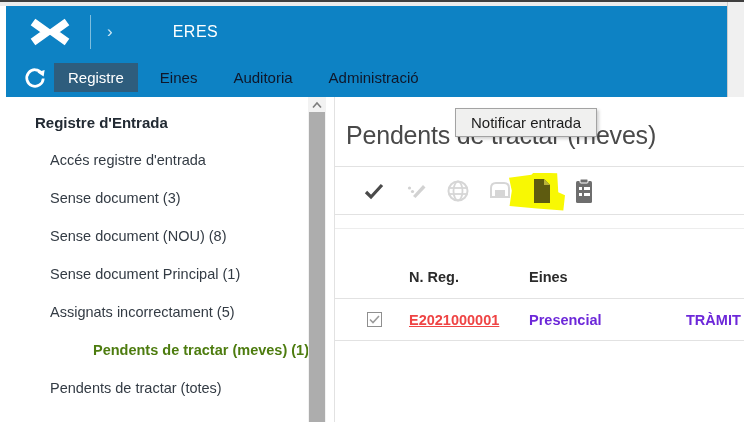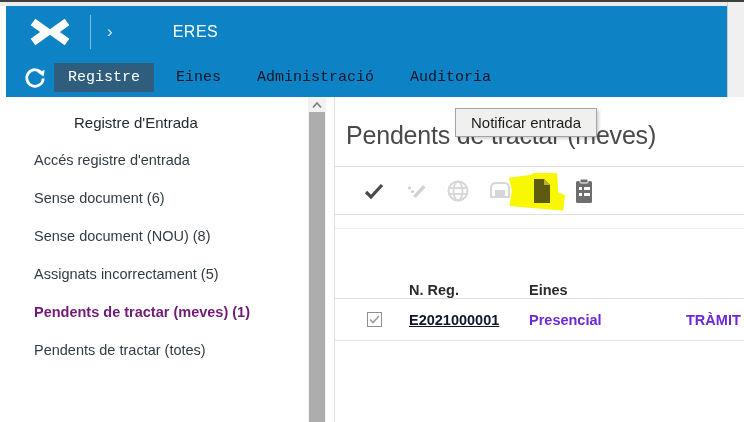--- a/index.html
+++ b/index.html
@@ -17,34 +17,34 @@
     display:flex; align-items:center; }
   .logo { margin-left:22px; display:flex; align-items:center; }
   .topbar-divider { width:1px; height:34px; background:#7ebede; margin-left:18px; }
   .breadcrumb { display:flex; align-items:center; margin-left:16px; color:#fff; }
   .breadcrumb .chev { font-size:17px; margin-right:12px; color:#cfe8f5; }
   .app-title { font-size:16px; letter-spacing:.5px; color:#ffffff;margin-left:48px; }
 
   .navbar { position:absolute; left:6px; top:58px; width:721px; height:39px; background:#0d82c4;
     display:flex; align-items:center; }
   .refresh { margin-left:16px; width:26px; height:26px; display:flex; align-items:center; justify-content:center; cursor:pointer; }
-  .nav-tabs { display:flex; align-items:center; margin-left:6px;font-family:Liberation Mono, monospace; }
+  .nav-tabs { display:flex; align-items:center; margin-left:6px; }
   .nav-tab { color:#0f172a; font-size:15px; padding:6px 14px; margin-right:8px; cursor:pointer; white-space:nowrap; }
   .nav-tab.active { background:#2e5d7d; color:#ffffff; }
 
   
   .content { position:absolute; left:0; top:97px; width:744px; height:325px; background:#fff; }
 
   
   .sidebar { position:absolute; left:0; top:0; width:308px; height:100%; background:#fff; overflow:hidden; }
   .side-list { padding-top:6px; }
-  .side-item { height:38px; display:flex; align-items:center; padding-left:34px;
+  .side-item { height:38px; display:flex; align-items:center; padding-left:50px;
     font-size:14.5px; color:#333b44; cursor:pointer; white-space:nowrap; }
-  .side-item.header { padding-left:35px; font-weight:normal; font-size:15px; color:#222a33; cursor:default;margin-left:39px; }
-  .side-item.active { color:#701a75; font-weight:bold; }
+  .side-item.header { padding-left:35px; font-weight:bold; font-size:15px; color:#222a33; cursor:default; }
+  .side-item.active { color:#4d7c0f; font-weight:bold;margin-left:43px; }
 
   
   .side-scroll { position:absolute; left:308px; top:0; width:18px; height:100%; background:#f2f2f2; }
   .scroll-up { position:absolute; left:0; top:0; width:18px; height:15px; background:#f2f2f2;
     display:flex; align-items:center; justify-content:center; }
   .scroll-thumb { position:absolute; left:1px; top:15px; width:16px; height:310px; background:#adadad; }
 
   
   .main { position:absolute; left:334px; top:0; right:0; height:100%; background:#fff; border-left:1px solid #e2e2e2; }
   .title-block { height:70px; border-bottom:1px solid #e2e2e2; }
@@ -52,25 +52,25 @@
 
   .toolbar { height:48px; border-bottom:1px solid #e2e2e2; display:flex; align-items:center; padding-left:26px; }
   .tb-btn { width:26px; height:30px; margin-right:16px; display:flex; align-items:center; justify-content:center; cursor:pointer; position:relative; }
   .tb-btn svg { position:relative; z-index:1; }
   .hl-wrap::before { content:""; position:absolute; left:-20px; top:-3px; width:56px; height:38px;
     background:#f8f803; z-index:0;
     clip-path:polygon(0 14%, 40% 6%, 44% 0, 86% 2%, 88% 52%, 100% 60%, 97% 100%, 50% 95%, 1% 88%, 5% 48%); }
 
   .table-topline { border-top:1px solid #ededed; margin-top:13px; }
   .grid-row { display:grid; grid-template-columns:46px 120px 157px 1fr; padding-left:28px; align-items:center; }
-  .thead { height:70px; align-items:end; border-bottom:1px solid #e2e2e2; }
+  .thead { height:70px; align-items:end; padding-bottom:13px; border-bottom:1px solid #e2e2e2; }
   .th { font-size:14.5px; font-weight:bold; color:#2b2b2b; }
   .trow { height:42px; border-bottom:1px solid #e2e2e2; }
   .cell { font-size:14.5px; font-weight:bold; color:#6d28d9; }
-  .reg-link { color:#0f172a; text-decoration:underline; cursor:pointer; }
+  .reg-link { color:#ef4444; text-decoration:underline; cursor:pointer; }
   .cbx { width:15px; height:15px; border:1px solid #8f8f8f; background:#fff; margin-left:4px;
     display:flex; align-items:center; justify-content:center; cursor:pointer; }
 
   
   .tooltip { position:absolute; left:455px; top:108px; z-index:5; background:#f0f0ef;
     border:1px solid #a3a3a3; padding:5px 15px; font-size:15px; color:#1c1c1c;
     box-shadow:2px 2px 3px rgba(0,0,0,.18); white-space:nowrap; }
 </style>
 </head>
 <body>
@@ -98,33 +98,34 @@
   <div class="navbar">
     <div class="refresh">
       <svg width="22" height="22" viewBox="0 0 24 24">
         <path d="M19.5 7 A9 9 0 1 0 21 12.5" fill="none" stroke="#ffffff" stroke-width="3"></path>
         <polygon points="14.5,5.8 22.5,3.2 21.4,10.4" fill="#ffffff"></polygon>
       </svg>
     </div>
     <div class="nav-tabs">
       <span class="nav-tab active">Registre</span>
       <span class="nav-tab">Eines</span>
+      <span class="nav-tab">Auditoria</span>
       <span class="nav-tab">Administració</span>
-      <span class="nav-tab">Auditoria</span>
     </div>
   </div>
 
   <div class="content">
 
     <div class="sidebar">
       <div class="side-list">
         <div class="side-item header">Registre d'Entrada</div>
         <div class="side-item">Accés registre d'entrada</div>
-        <div class="side-item">Sense document (6)</div>
+        <div class="side-item">Sense document (3)</div>
         <div class="side-item">Sense document (NOU) (8)</div>
+        <div class="side-item">Sense document Principal (1)</div>
         <div class="side-item">Assignats incorrectament (5)</div>
         <div class="side-item active">Pendents de tractar (meves) (1)</div>
         <div class="side-item">Pendents de tractar (totes)</div>
       </div>
     </div>
 
     <div class="side-scroll">
       <div class="scroll-up">
         <svg width="12" height="8" viewBox="0 0 12 8">
           <path d="M2 6.5 L6 2 L10 6.5" fill="none" stroke="#7c7c7c" stroke-width="1.6"></path>

